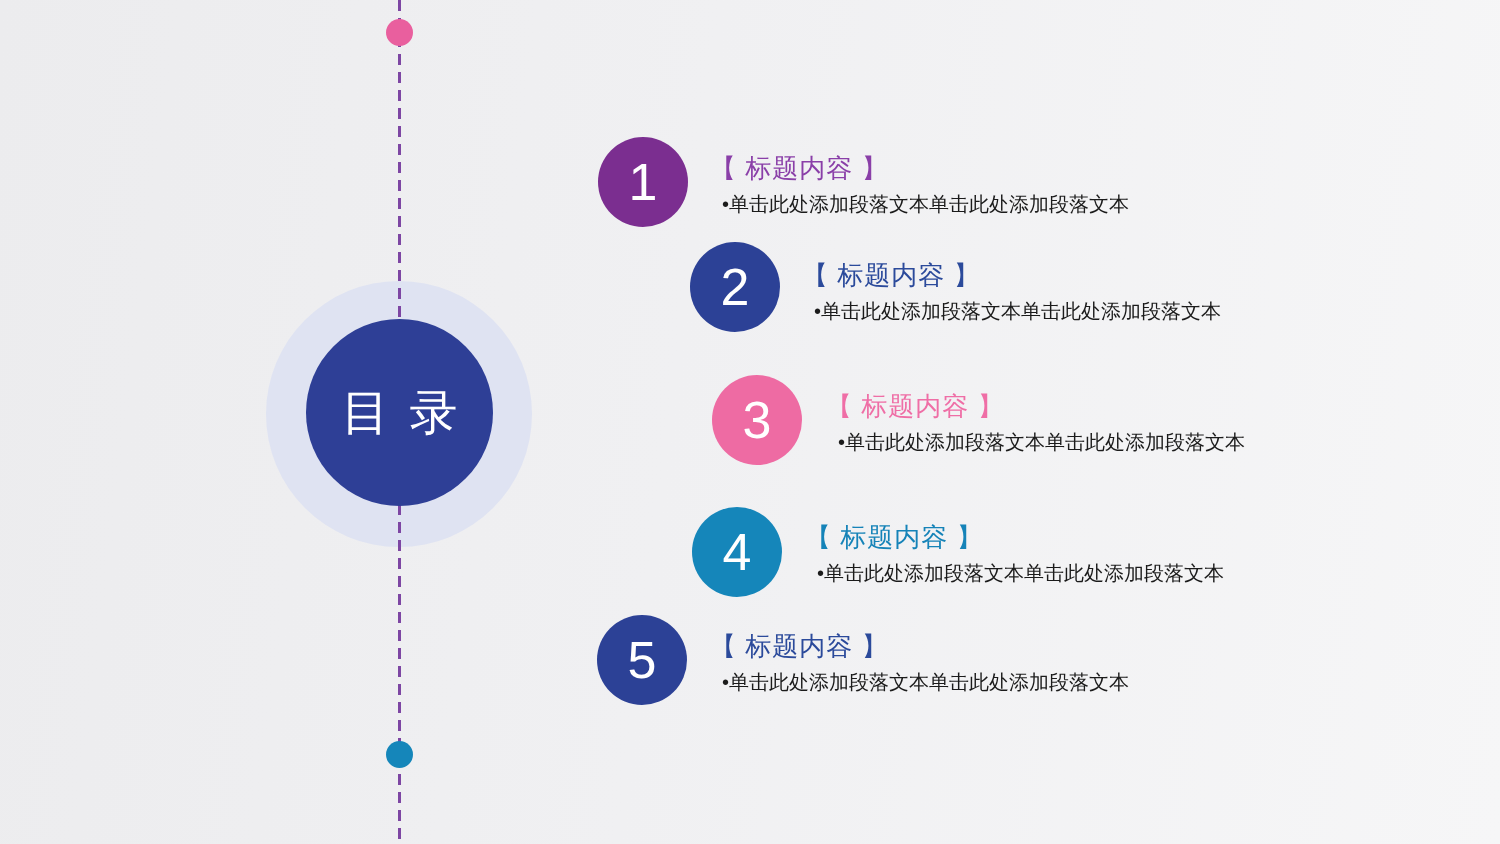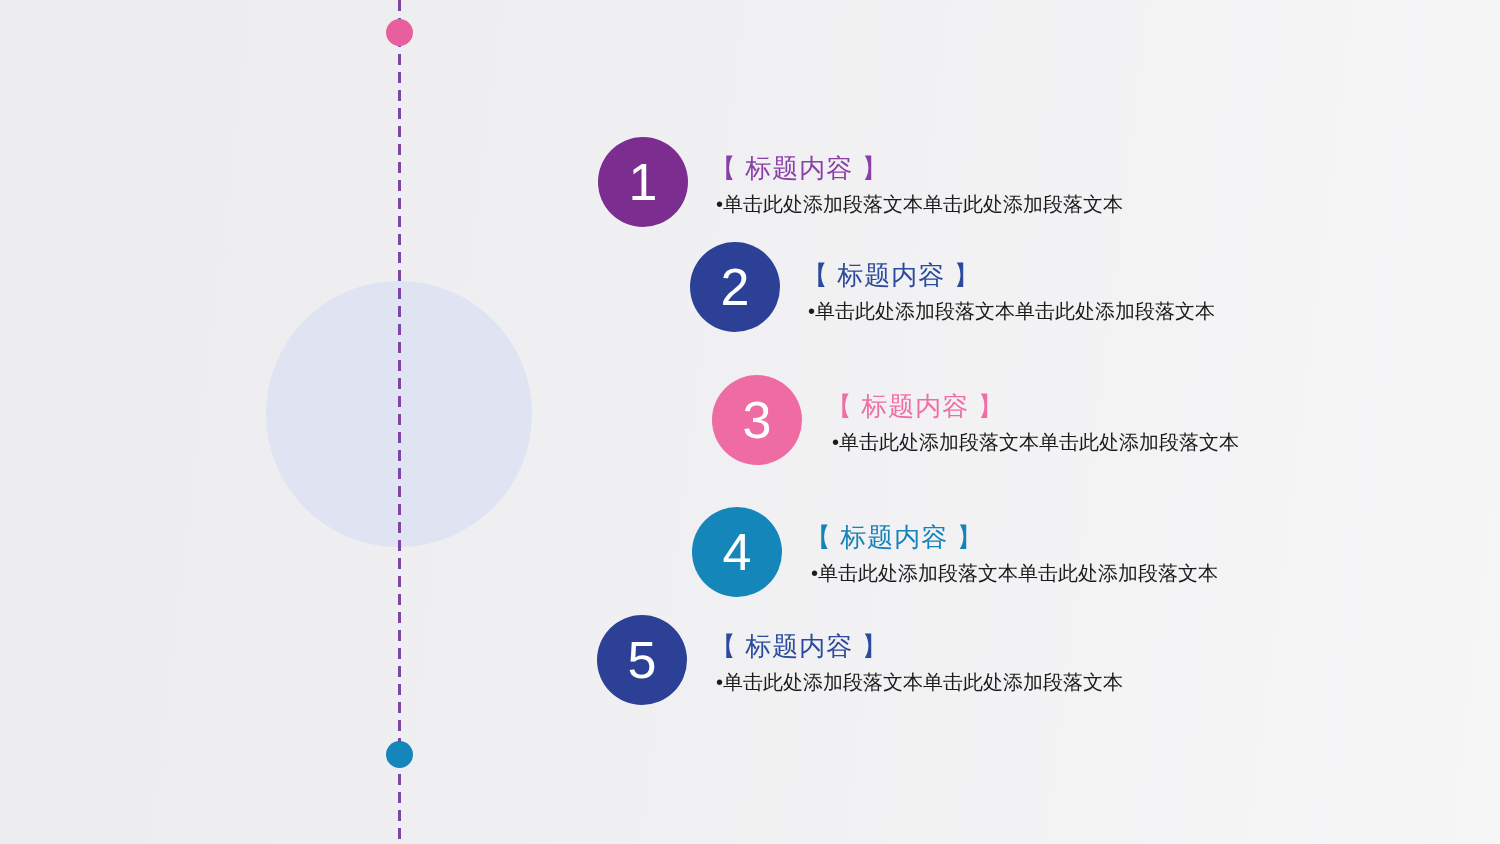--- a/index.html
+++ b/index.html
@@ -85,20 +85,21 @@
     font-weight: 400;
     line-height: 36px;
     letter-spacing: 1px;
   }
   .texts .body {
     margin-top: 5px;
     padding-left: 6px;
     font-size: 20px;
     line-height: 26px;
     color: #1b1b1b;
+    margin-left: 6px;
   }
 
   .item-1 .num-circle { left: 598px; top: 137px; }
   .item-1 .texts      { left: 710px; top: 150px; }
 
   .item-2 .num-circle { left: 690px; top: 242px; }
   .item-2 .texts      { left: 802px; top: 257px; }
 
   .item-3 .num-circle { left: 712px; top: 375px; }
   .item-3 .texts      { left: 826px; top: 388px; }
@@ -113,20 +114,23 @@
 <body>
 
 <div class="slide">
 
   <div class="dashed-line"></div>
 
   <div class="dot dot-top" style="background: rgb(233, 95, 158);"></div>
   <div class="dot dot-bottom" style="background: rgb(21, 134, 186);"></div>
 
   <div class="toc-outer" style="background: rgb(223, 227, 242);"></div>
+  <div class="toc-inner" style="background: rgb(46, 63, 150);">
+    <span class="toc-label">目录</span>
+  </div>
 
   <div class="item item-1">
     <div class="num-circle" style="background: rgb(123, 46, 144);">
       <span class="num">1</span>
     </div>
     <div class="texts">
       <div class="title" style="color: rgb(138, 63, 168);">【 标题内容 】</div>
       <div class="body">•单击此处添加段落文本单击此处添加段落文本</div>
     </div>
   </div>

